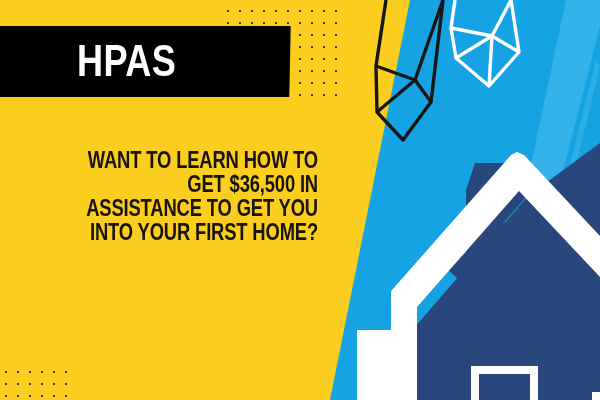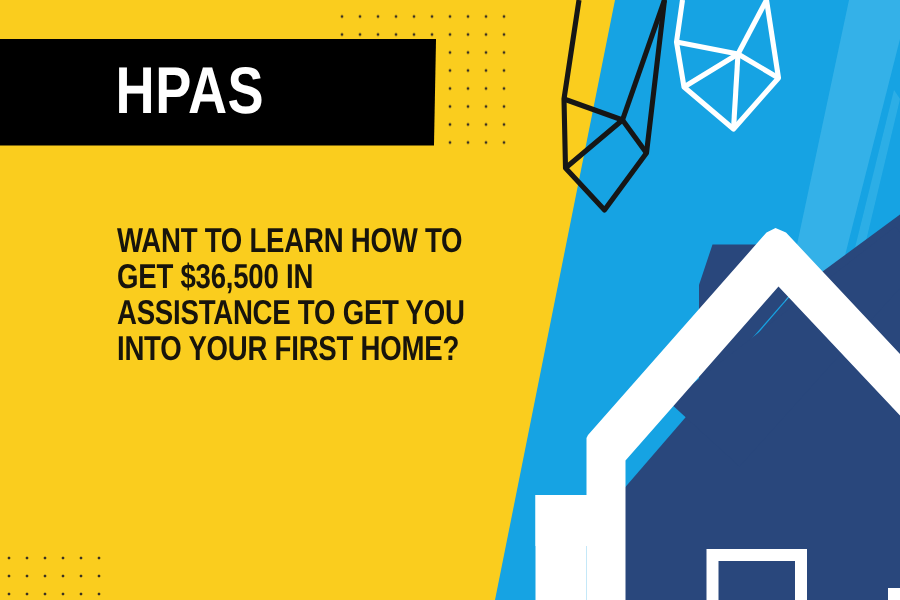--- a/index.html
+++ b/index.html
@@ -7,20 +7,21 @@
     padding: 0;
     background: #ffffff;
   }
   #poster {
     position: relative;
     width: 600px;
     height: 400px;
     overflow: hidden;
     background: #facd1e;
     font-family: "Liberation Sans", sans-serif;
+    text-align: right;
   }
   .layer {
     position: absolute;
     top: 0;
     left: 0;
     width: 600px;
     height: 400px;
   }
   
   .dots {

